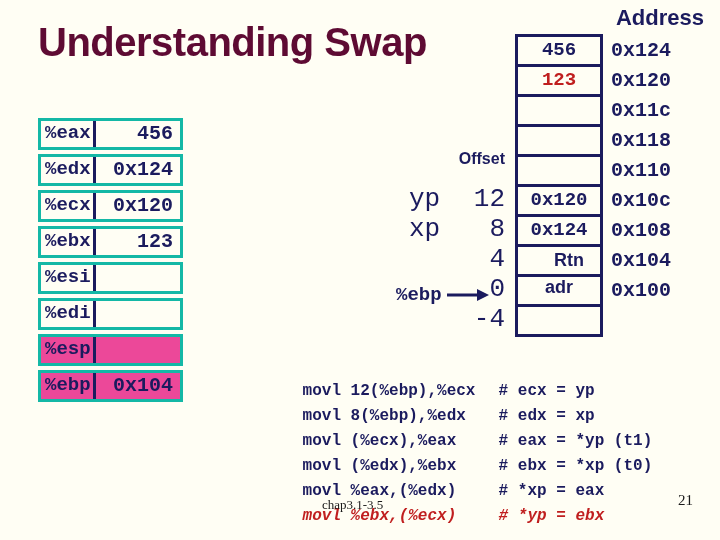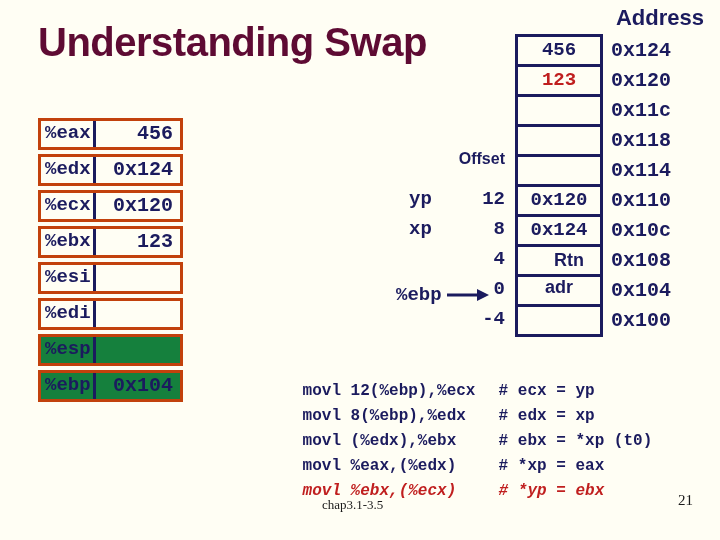--- a/index.html
+++ b/index.html
@@ -29,25 +29,25 @@
     text-align: center;
     font-size: 22px; font-weight: bold;
     color: #1b1b5e;
   }
 
   
   .reg-table { position: absolute; left: 38px; top: 118px; }
   .reg-row {
     display: flex;
     width: 145px; height: 32px;
-    border: 3px solid #c2410c;
+    border: 3px solid #14b8a6;
     margin-bottom: 4px;
     background: #fffef4;
   }
-  .reg-row.green { background: #15803d; }
+  .reg-row.green { background: #ec4899; }
   .reg-name {
     width: 55px;
     border-right: 3px solid #1b1b5e;
     font-family: "Liberation Mono", monospace;
     font-weight: bold;
     font-size: 19px; line-height: 25px;
     padding-left: 4px;
   }
   .reg-val {
     flex: 1;
@@ -95,21 +95,21 @@
     left: 393px; top: 150px; width: 112px;
     text-align: right;
     font-size: 16px; font-weight: bold;
     color: #1b1b5e;
   }
   .offsets { position: absolute; left: 393px; top: 184px; width: 112px; }
   .orow {
     display: flex; justify-content: space-between;
     height: 30px; line-height: 30px;
     font-family: "Liberation Mono", monospace;
-    font-weight: bold; font-size: 19px;
+    font-weight: normal; font-size: 26px;
     color: #1b1b5e;
   }
   .orow .olabel { padding-left: 16px; }
 
   .ebp-pointer {
     position: absolute;
     left: 396px; top: 283px;
     display: flex; align-items: center; gap: 5px;
     height: 24px;
   }
@@ -196,21 +196,20 @@
     <div class="mrow"><span class="mval rtn">Rtn adr</span></div>
     <div class="mrow"><span class="mval"></span></div>
     <div class="mrow"><span class="mval"></span></div>
   </div>
 
   <div class="addr-col">
     <div class="arow">0x124</div>
     <div class="arow">0x120</div>
     <div class="arow">0x11c</div>
     <div class="arow">0x118</div>
-    <div class="arow">0x114</div>
     <div class="arow">0x110</div>
     <div class="arow">0x10c</div>
     <div class="arow">0x108</div>
     <div class="arow">0x104</div>
     <div class="arow">0x100</div>
   </div>
 
   <div class="offset-header">Offset</div>
   <div class="offsets">
     <div class="orow">
@@ -244,20 +243,23 @@
   </div>
 
   <div class="code">
     <div class="code-line">
       <span class="instr">movl 12(%ebp),%ecx</span><span class="comment"># ecx = yp</span>
     </div>
     <div class="code-line">
       <span class="instr">movl 8(%ebp),%edx</span><span class="comment"># edx = xp</span>
     </div>
     <div class="code-line">
+      <span class="instr">movl (%ecx),%eax</span><span class="comment"># eax = *yp (t1)</span>
+    </div>
+    <div class="code-line">
       <span class="instr">movl (%edx),%ebx</span><span class="comment"># ebx = *xp (t0)</span>
     </div>
     <div class="code-line">
       <span class="instr">movl %eax,(%edx)</span><span class="comment"># *xp = eax</span>
     </div>
     <div class="code-line red">
       <span class="instr">movl %ebx,(%ecx)</span><span class="comment"># *yp = ebx</span>
     </div>
   </div>
 

